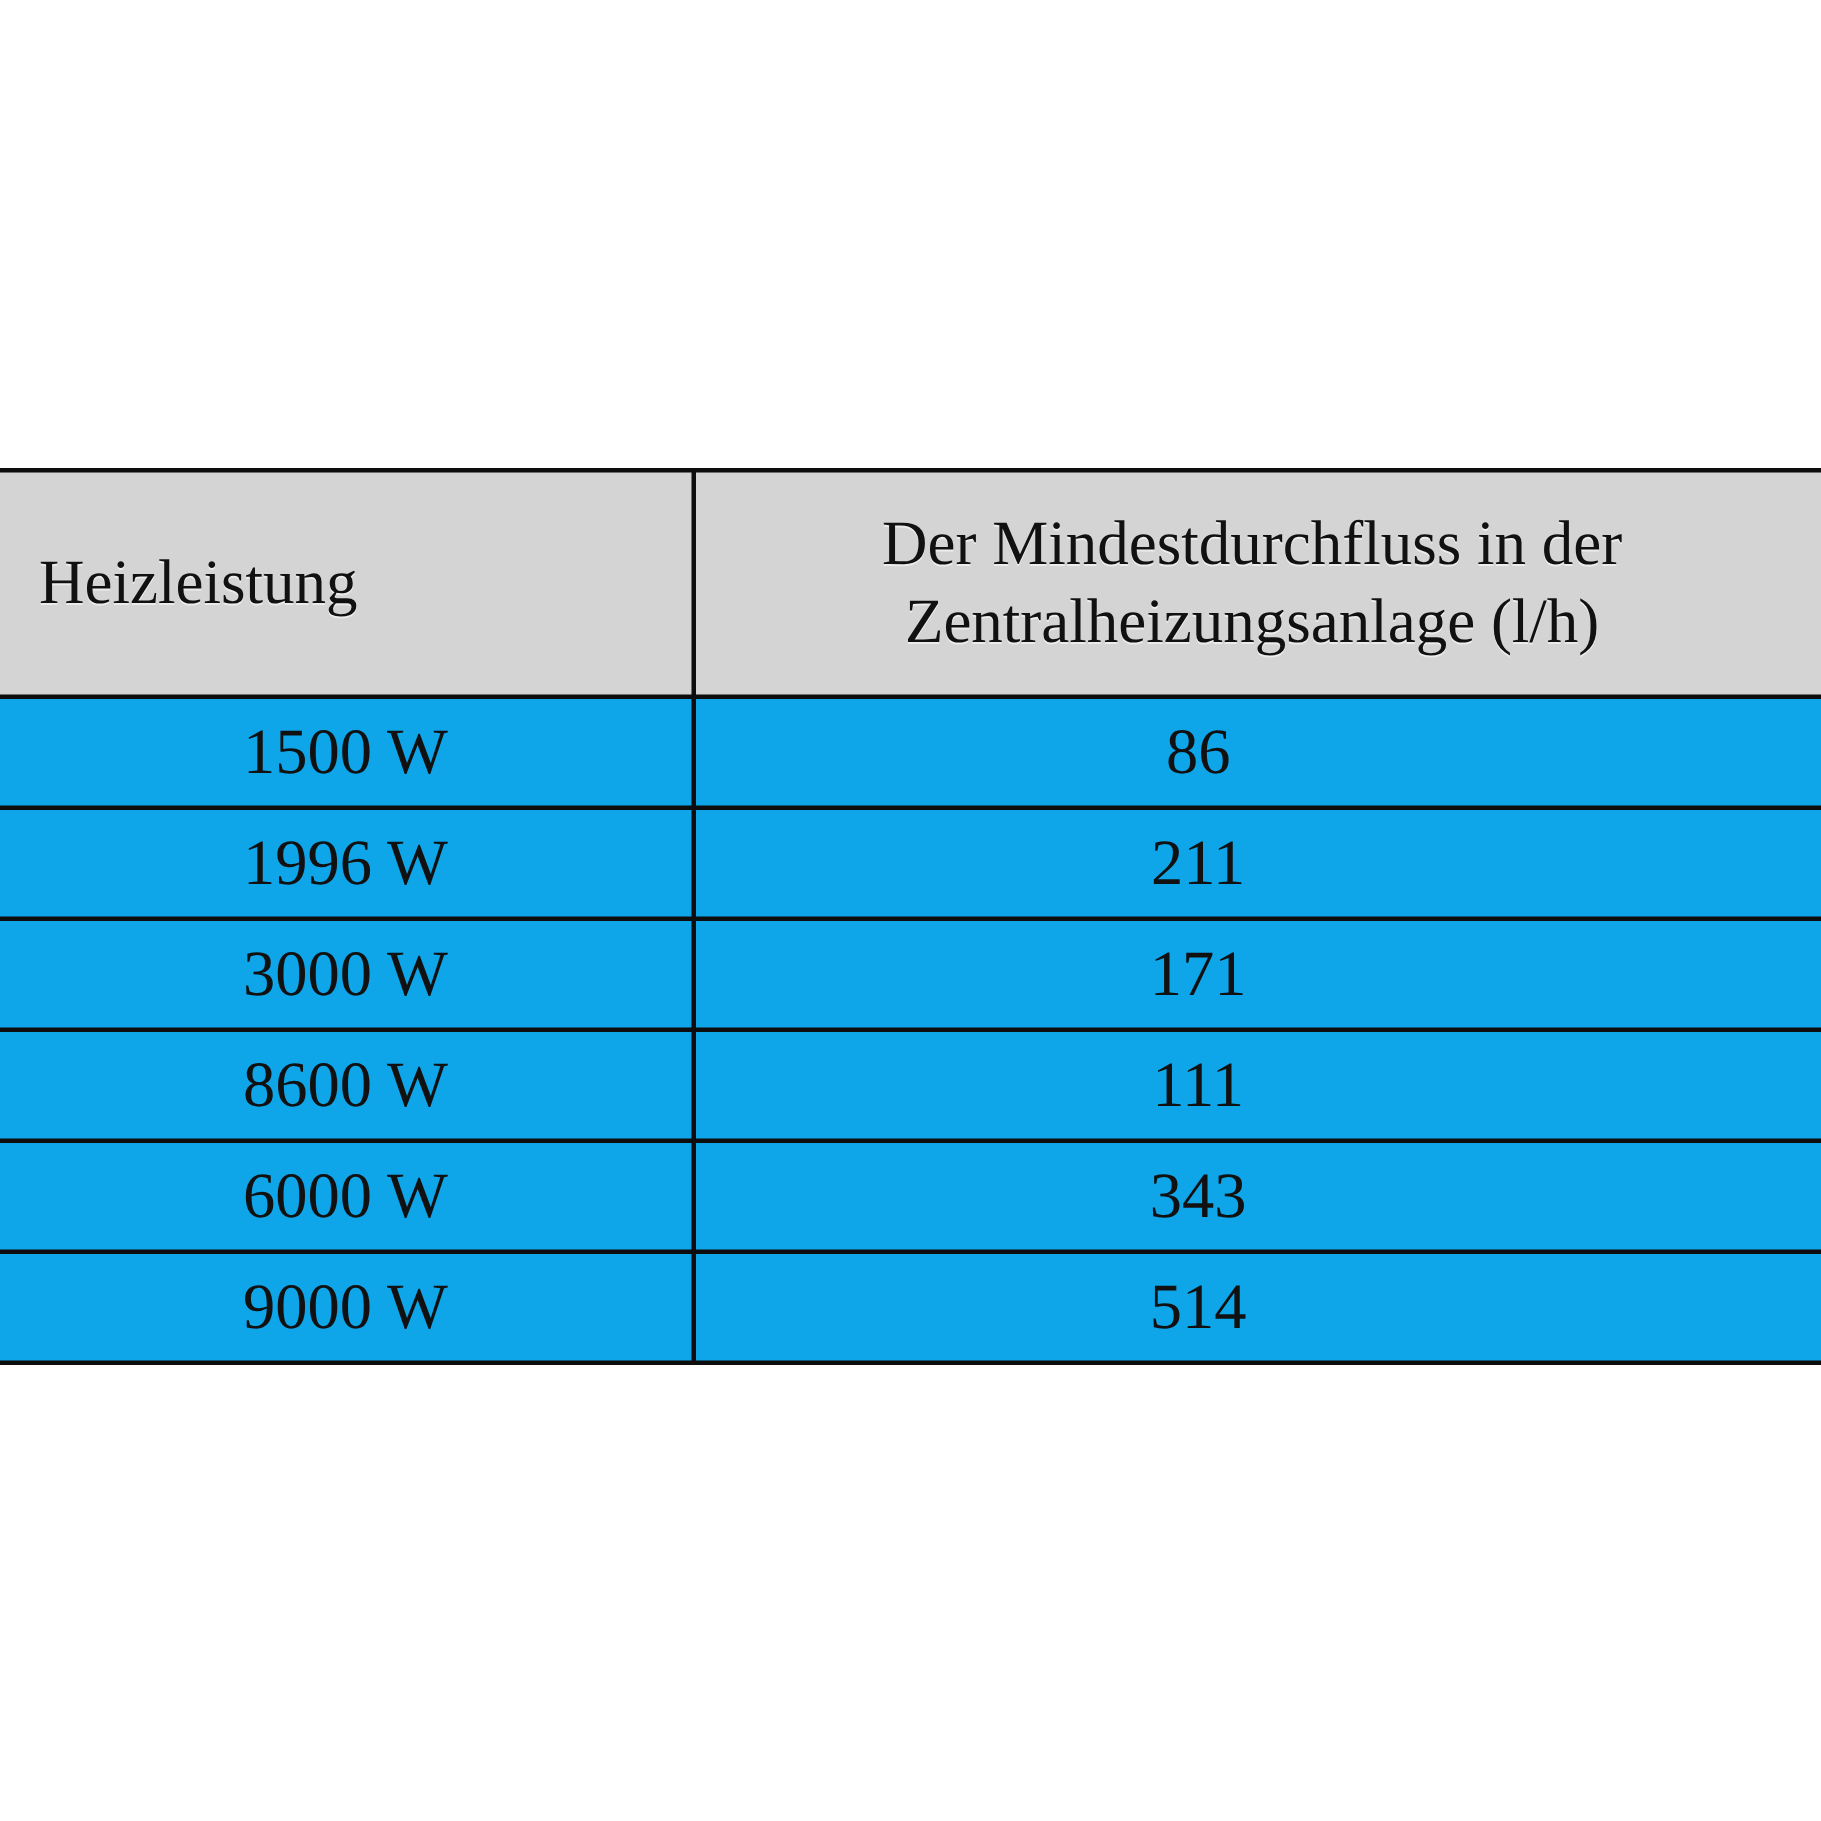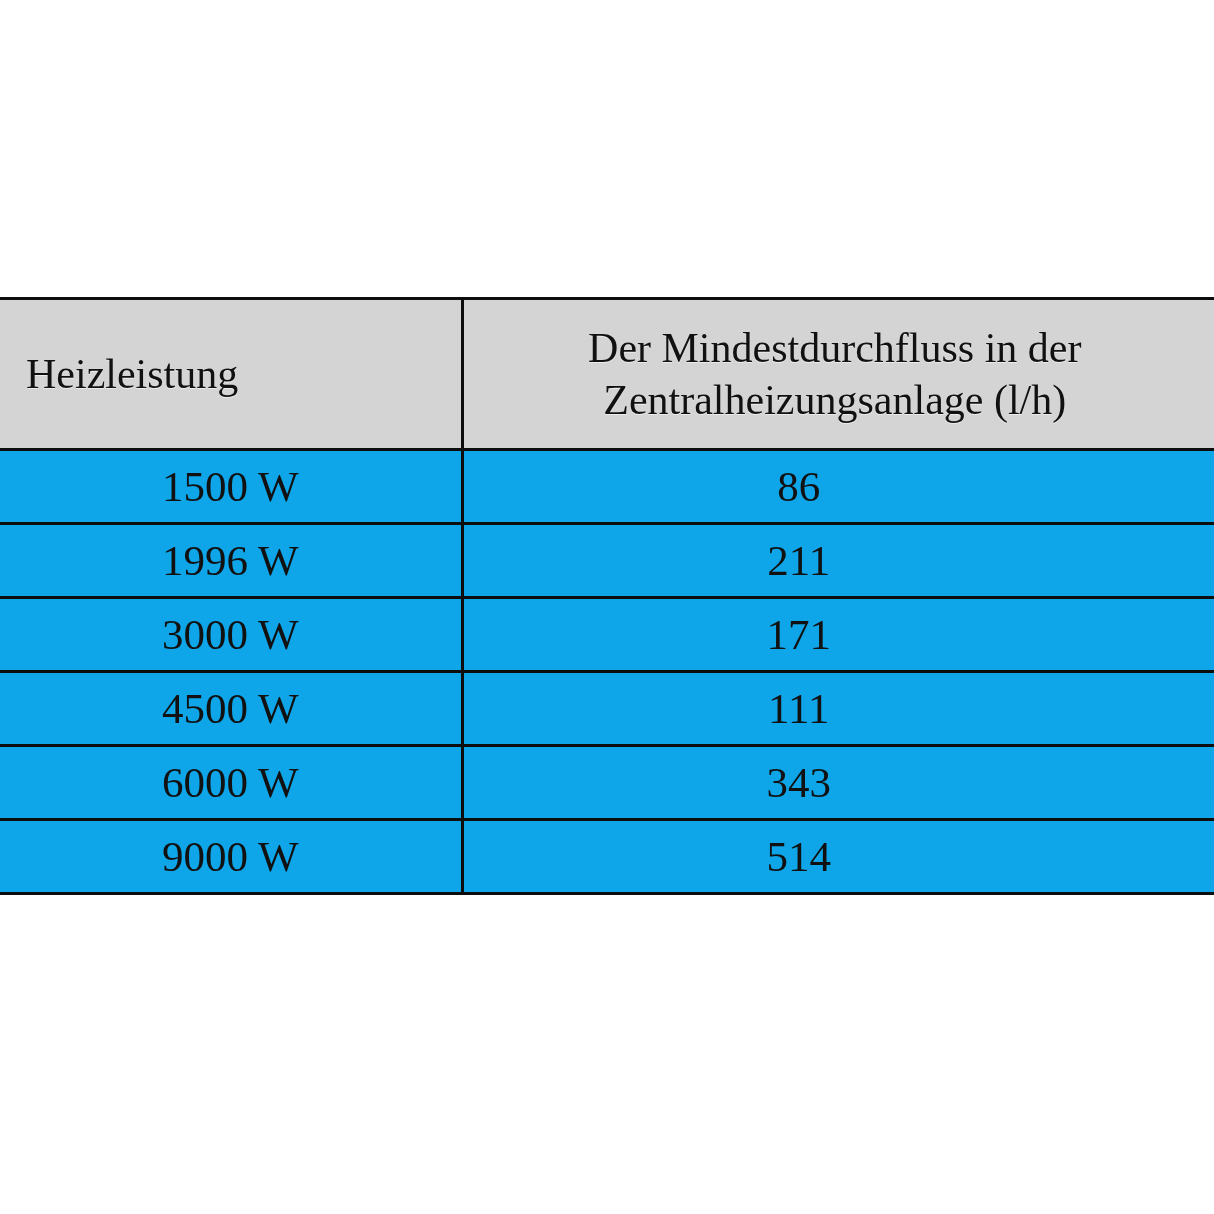--- a/index.html
+++ b/index.html
@@ -18,21 +18,21 @@
   .page {
     position: relative;
     width: 1214px;
     height: 1214px;
     background: #ffffff;
   }
 
   .table-wrap {
     position: absolute;
     left: 0;
-    top: 297px;
+    top: 312px;
     width: 1214px;
   }
 
   table.data-table {
     border-collapse: collapse;
     width: 1214px;
     table-layout: fixed;
   }
 
   table.data-table col.c1 { width: 462px; }
@@ -136,21 +136,21 @@
         <tr>
           <td class="col-left">
             <span class="cell-inner">3000 W</span>
           </td>
           <td class="col-right">
             <span class="cell-inner">171</span>
           </td>
         </tr>
         <tr>
           <td class="col-left">
-            <span class="cell-inner">4500 W</span>
+            <span class="cell-inner">8600 W</span>
           </td>
           <td class="col-right">
             <span class="cell-inner">111</span>
           </td>
         </tr>
         <tr>
           <td class="col-left">
             <span class="cell-inner">6000 W</span>
           </td>
           <td class="col-right">

